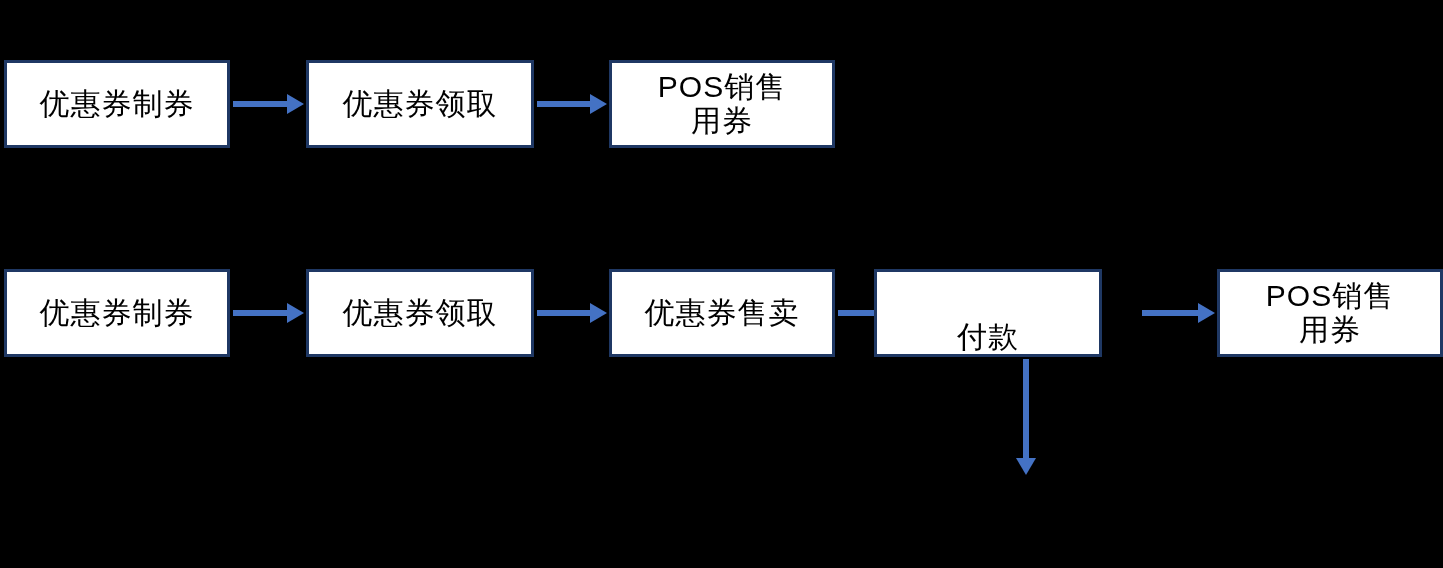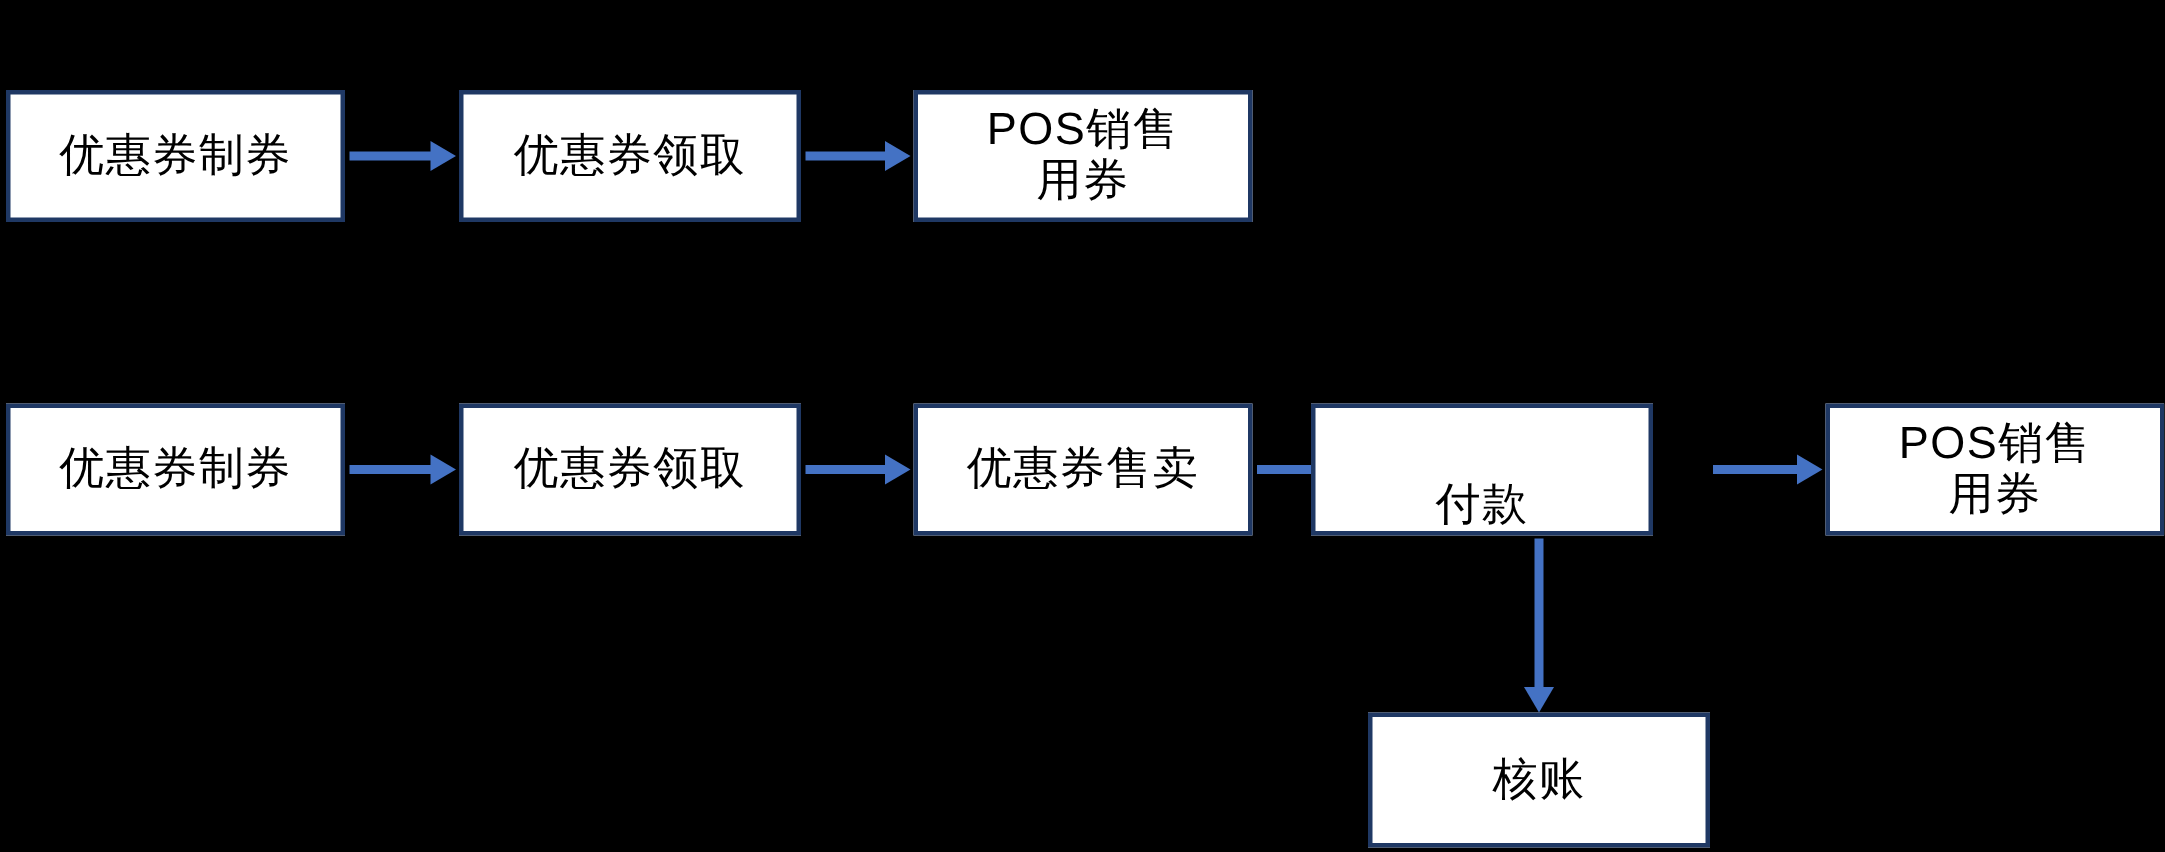--- a/index.html
+++ b/index.html
@@ -136,17 +136,14 @@
 
   <div class="arrow-h" style="left:1142px; top:310px; width:73px;"></div>
 
   <div class="node" style="left:1217px; top:269px; width:226px; height:88px;">
     <span class="node-label">POS销售
 用券</span>
   </div>
 
   <div class="arrow-v" style="left:1023px; top:359px; height:116px;"></div>
 
-  <div class="node" style="left:912px; top:475px; width:228px; height:90px;">
-    <span class="node-label">核账</span>
-  </div>
 
 </div>
 
 </body></html>

